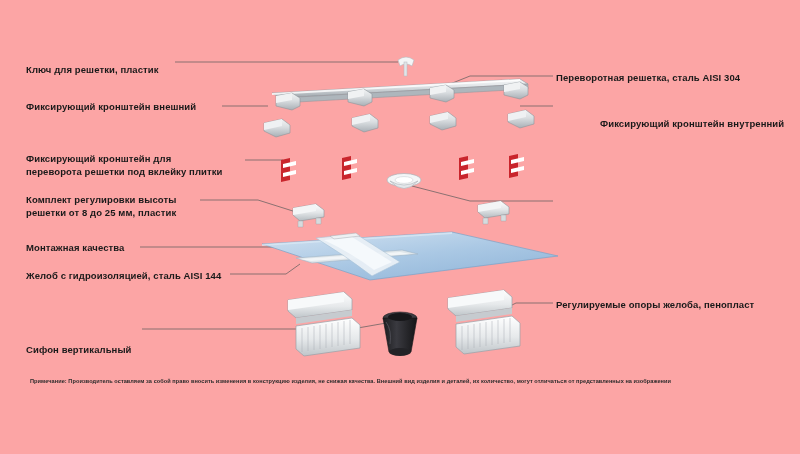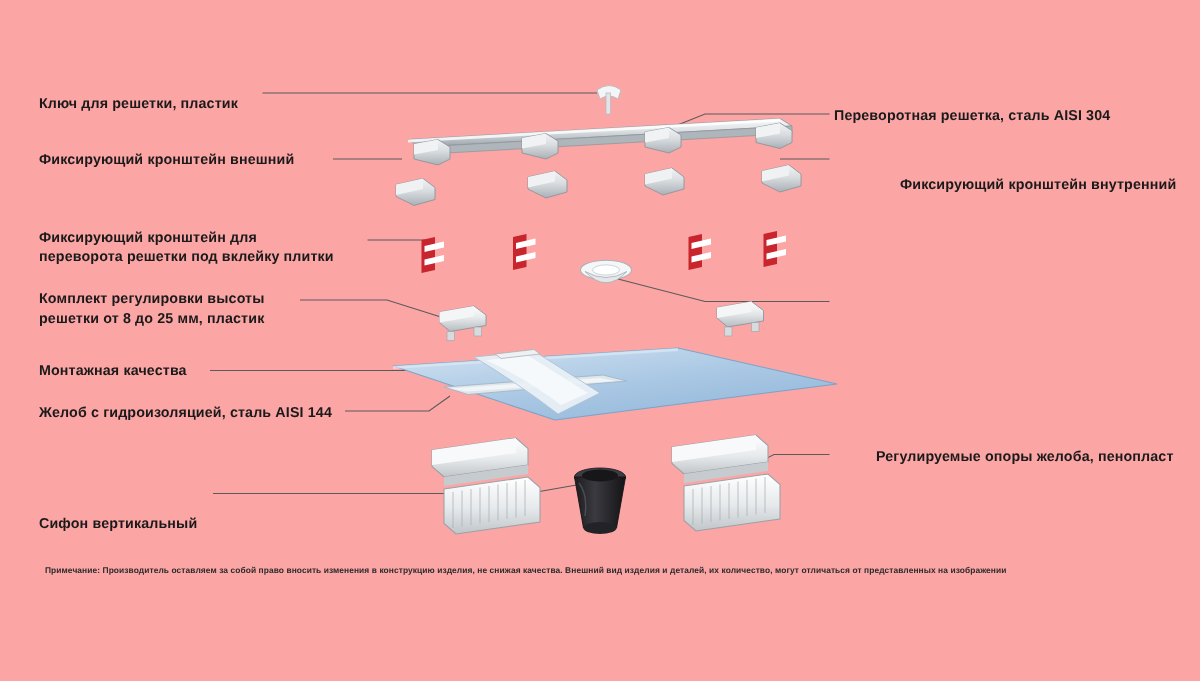--- a/index.html
+++ b/index.html
@@ -281,17 +281,17 @@
 
   <div class="label" style="left:26px; top:270px;">Желоб с гидроизоляцией, сталь AISI 144</div>
 
   <div class="label" style="left:26px; top:344px;">Сифон вертикальный</div>
 
   <div class="label right" style="left:556px; top:72px;">Переворотная решетка, сталь AISI 304</div>
 
   <div class="label right" style="left:556px; top:118px;margin-left:44px;">Фиксирующий кронштейн внутренний</div>
 
 
-  <div class="label right" style="left:584px; top:299px;">Регулируемые опоры желоба, пенопласт</div>
+  <div class="label right" style="left:556px; top:299px;">Регулируемые опоры желоба, пенопласт</div>
 
   <div class="footnote">Примечание: Производитель оставляем за собой право вносить изменения в конструкцию изделия, не снижая качества. Внешний вид изделия и деталей, их количество, могут отличаться от представленных на изображении</div>
 
 </div>
 
 </body></html>

